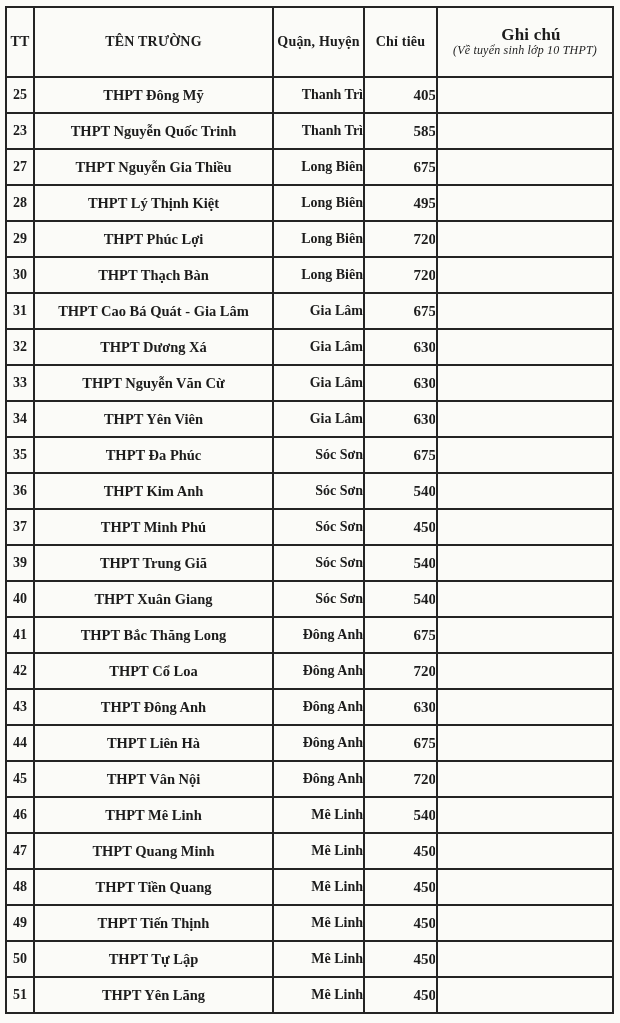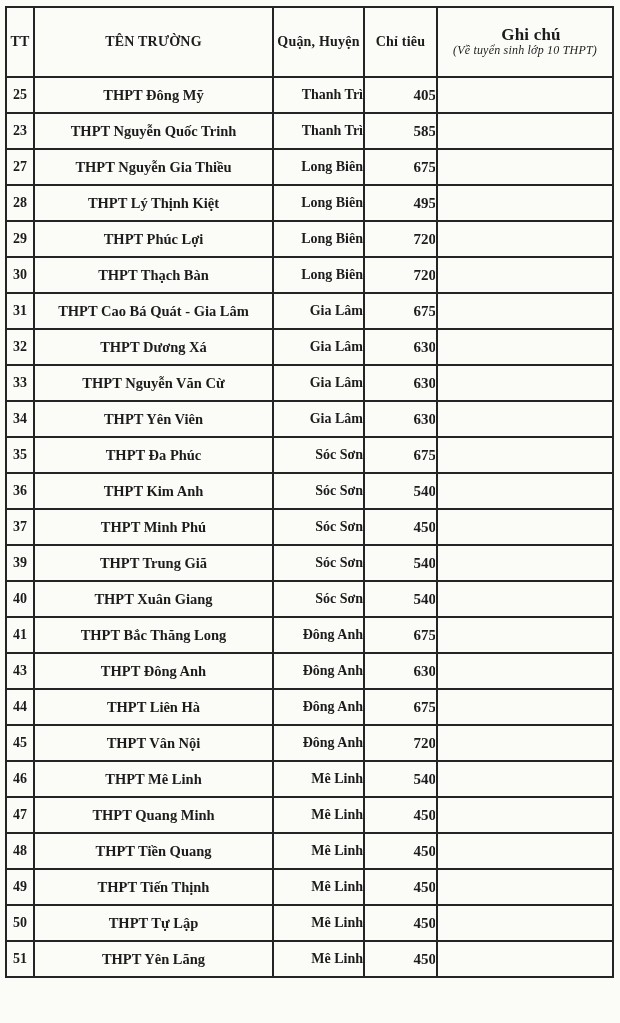--- a/index.html
+++ b/index.html
@@ -216,20 +216,27 @@
           <td class="note"></td>
         </tr>
         <tr>
           <td class="tt">41</td>
           <td class="school">THPT Bắc Thăng Long</td>
           <td class="district">Đông Anh</td>
           <td class="quota">675</td>
           <td class="note"></td>
         </tr>
         <tr>
+          <td class="tt">42</td>
+          <td class="school">THPT Cổ Loa</td>
+          <td class="district">Đông Anh</td>
+          <td class="quota">720</td>
+          <td class="note"></td>
+        </tr>
+        <tr>
           <td class="tt">43</td>
           <td class="school">THPT Đông Anh</td>
           <td class="district">Đông Anh</td>
           <td class="quota">630</td>
           <td class="note"></td>
         </tr>
         <tr>
           <td class="tt">44</td>
           <td class="school">THPT Liên Hà</td>
           <td class="district">Đông Anh</td>

